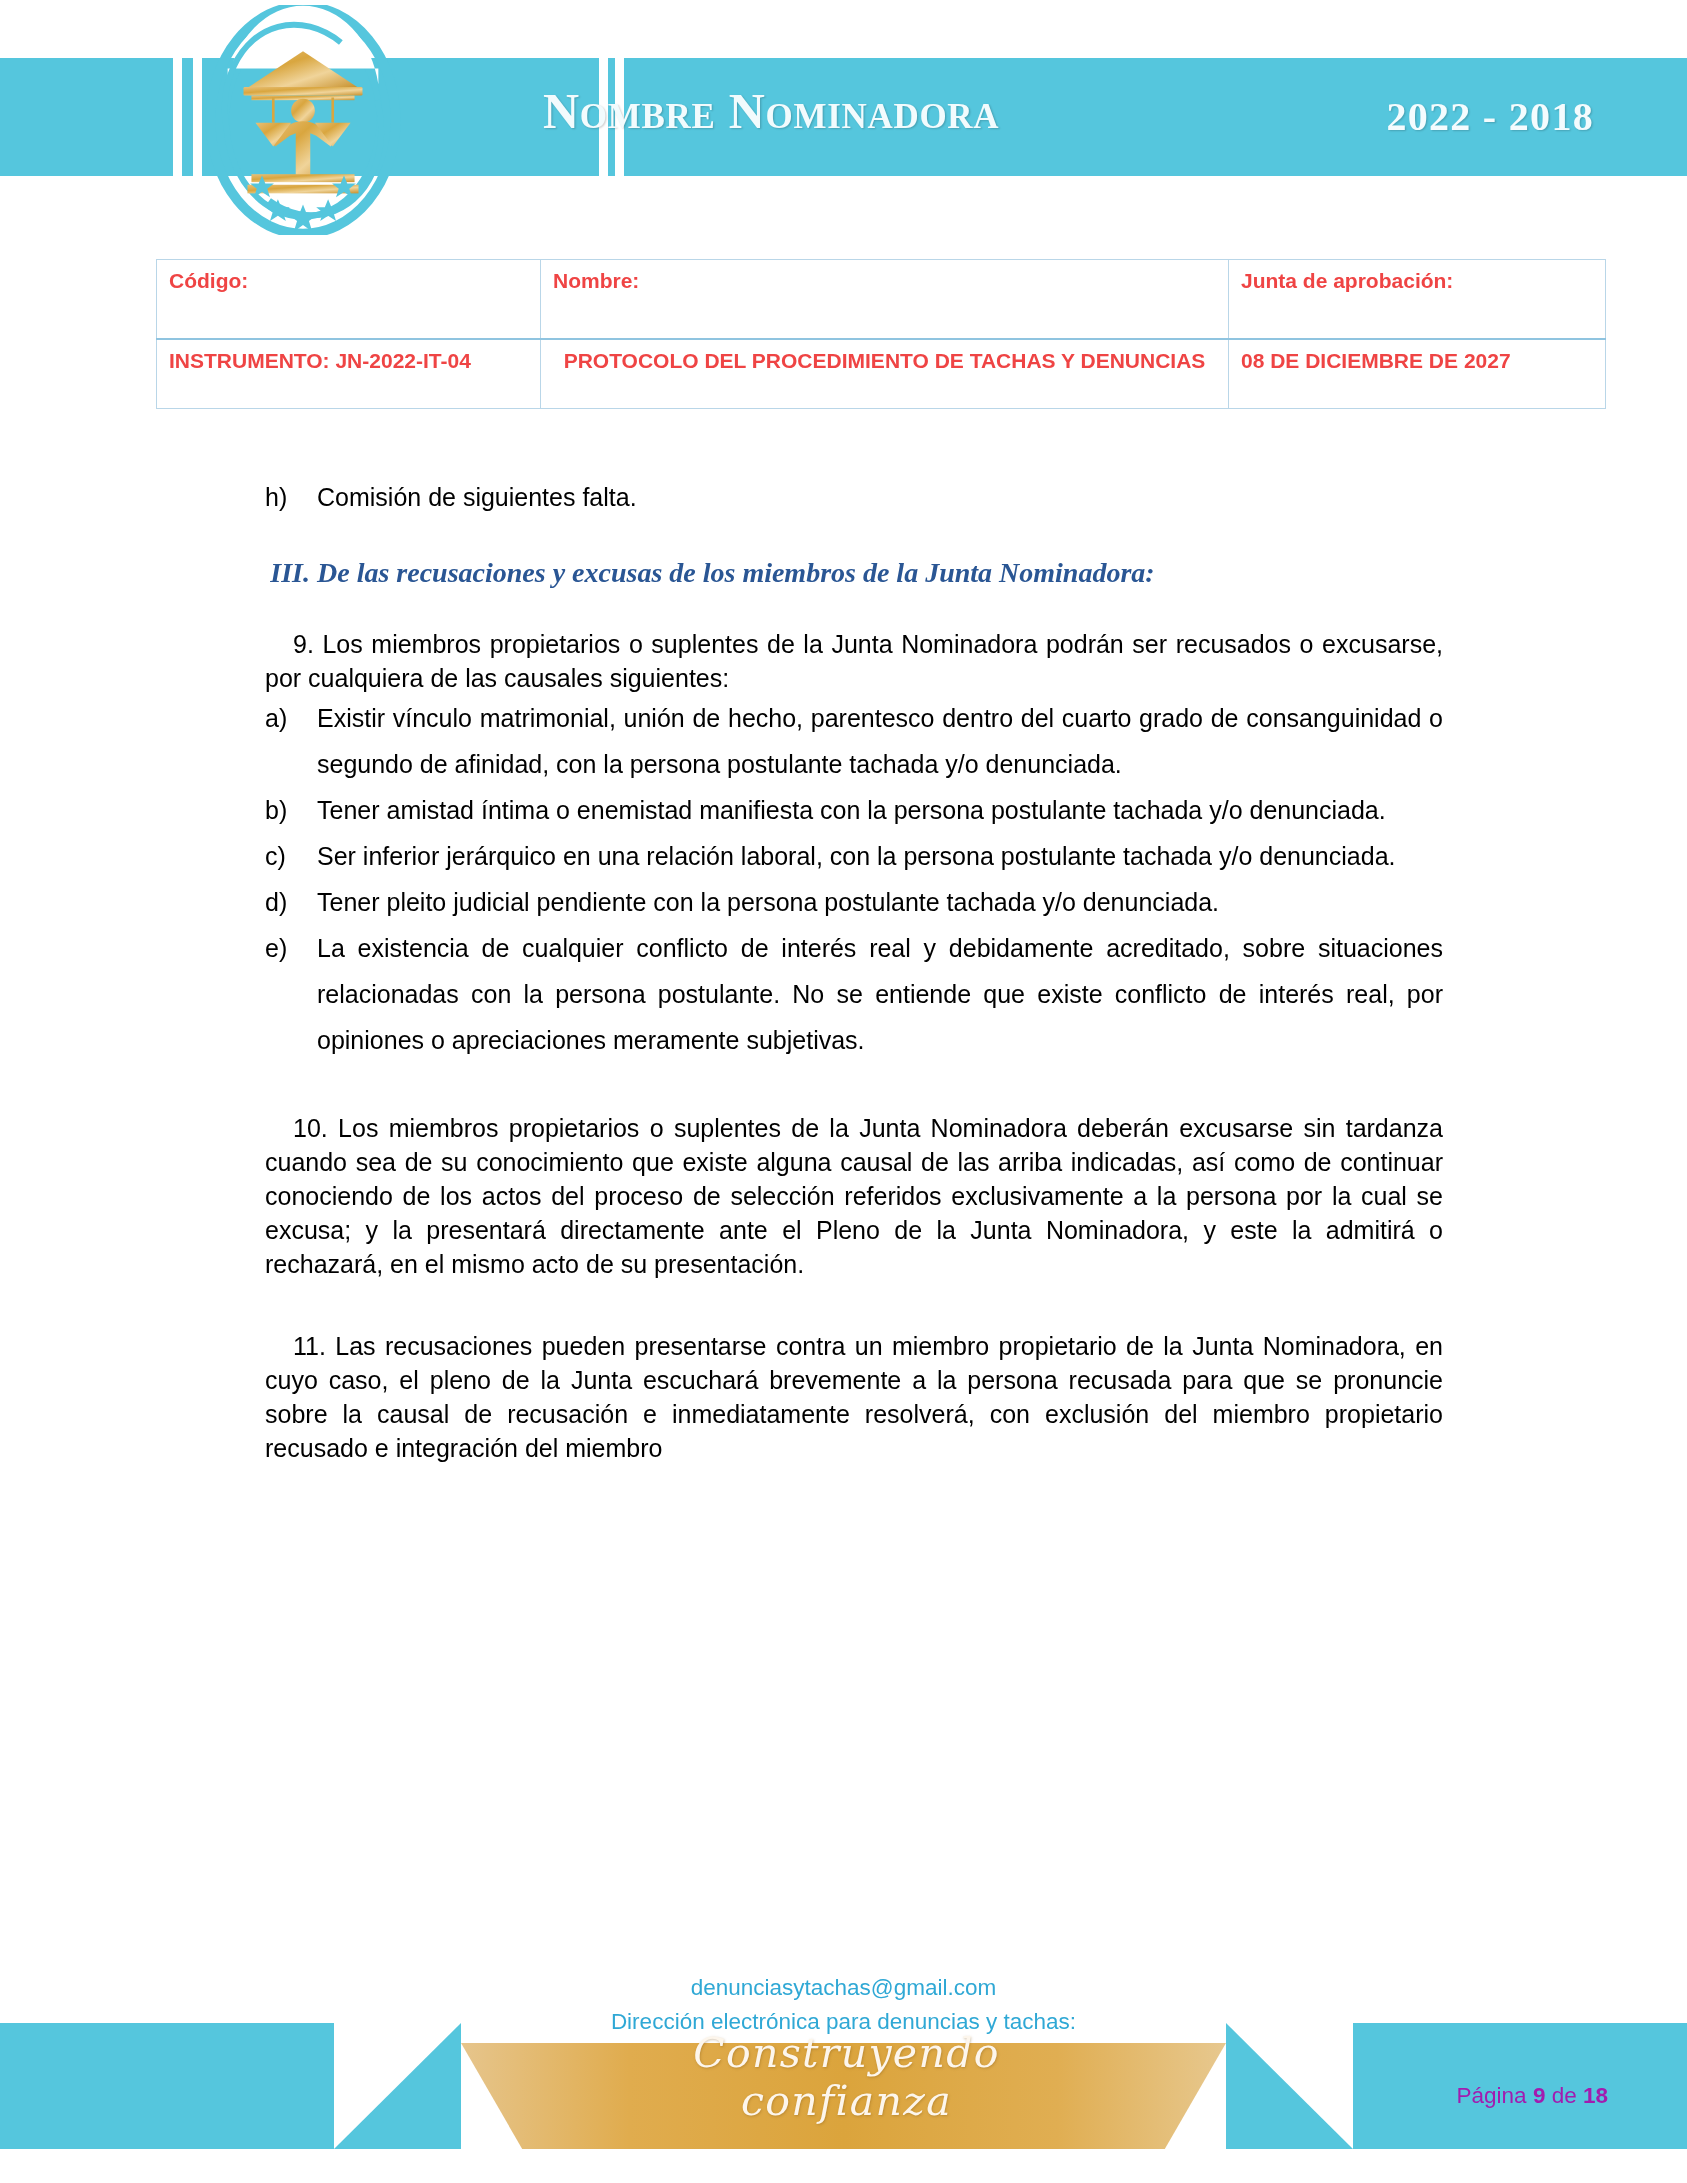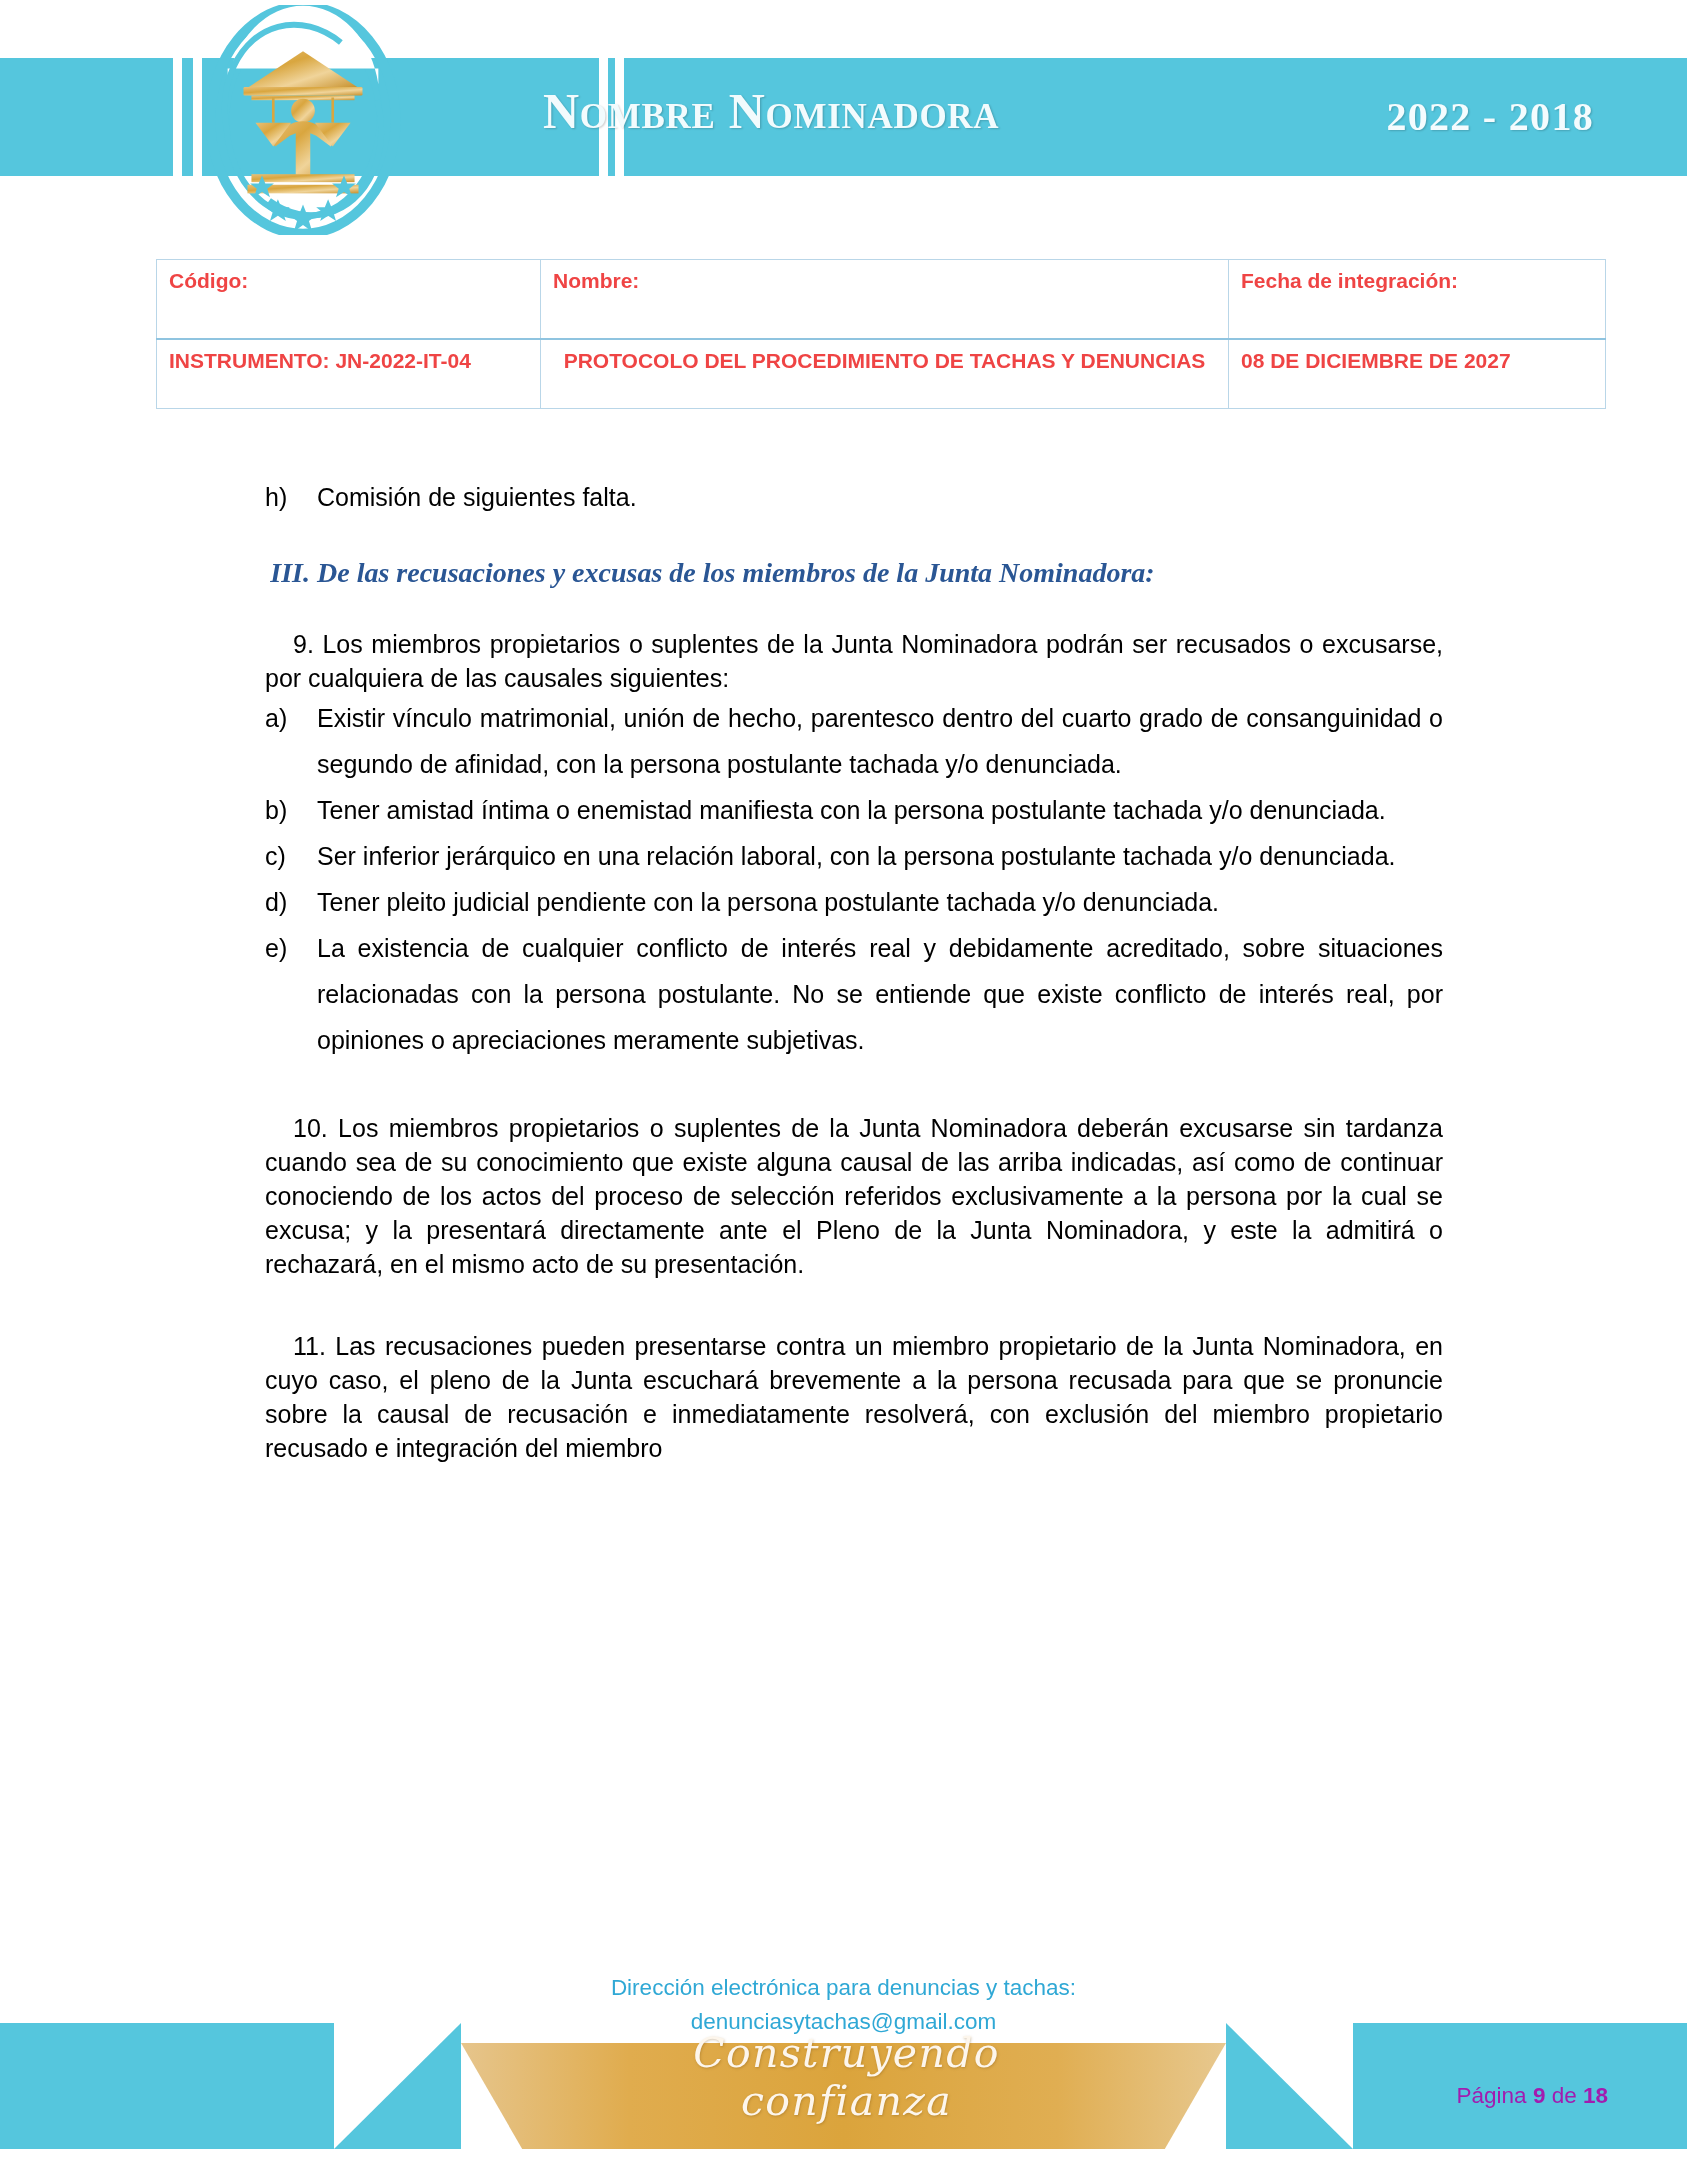--- a/index.html
+++ b/index.html
@@ -319,21 +319,21 @@
 
     <div class="header-title">Nombre Nominadora</div>
     <div class="header-years">2022 - 2018</div>
   </div>
 
   <table class="meta-table">
     <tbody>
         <tr class="head">
       <td class="col-1">Código:</td>
       <td class="col-2">Nombre:</td>
-      <td class="col-3">Fecha de integración:</td>
+      <td class="col-3">Junta de aprobación:</td>
     </tr>
     <tr class="vals">
       <td class="col-1">INSTRUMENTO: JN-2022-IT-04</td>
       <td class="col-2 c-center">PROTOCOLO DEL PROCEDIMIENTO DE TACHAS Y DENUNCIAS</td>
       <td class="col-3">08 DE DICIEMBRE DE 2027</td>
     </tr>
   </tbody>
     </table>
 
   <div class="content">
@@ -381,22 +381,22 @@
 
   <div class="footer">
     <div class="footer-band-left"></div>
     <div class="footer-band-right"></div>
     <div class="footer-tri-left"></div>
     <div class="footer-tri-right"></div>
     <div class="footer-trap"></div>
     <div class="footer-script">Construyendo confianza</div>
 
     <div class="footer-email">
+      <div>denunciasytachas@gmail.com</div>
       <div>Dirección electrónica para denuncias y tachas:</div>
-      <div>denunciasytachas@gmail.com</div>
     </div>
 
     <div class="footer-page">
       <span>Página</span>
       <b>9</b>
       <span>de</span>
       <b>18</b>
     </div>
   </div>
 

